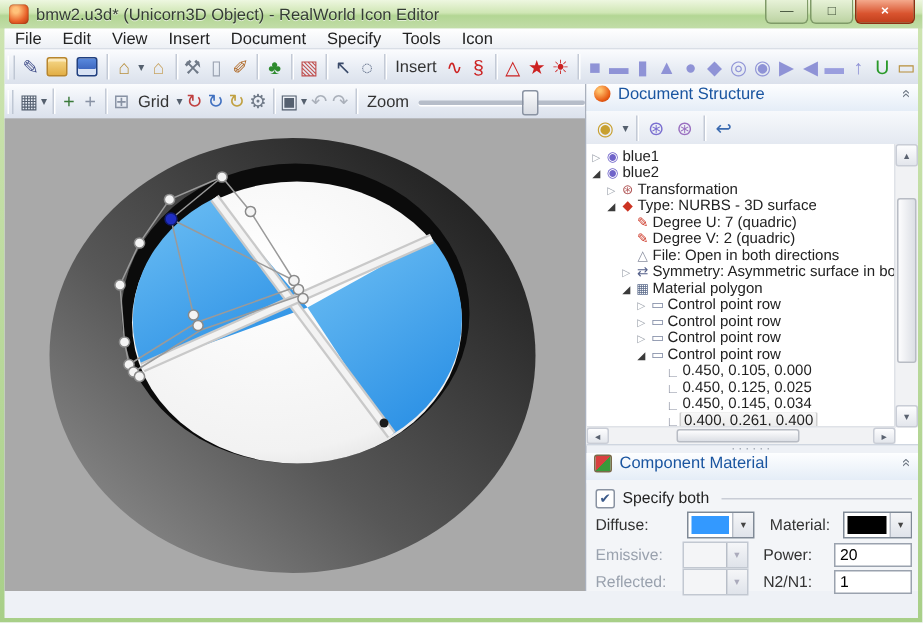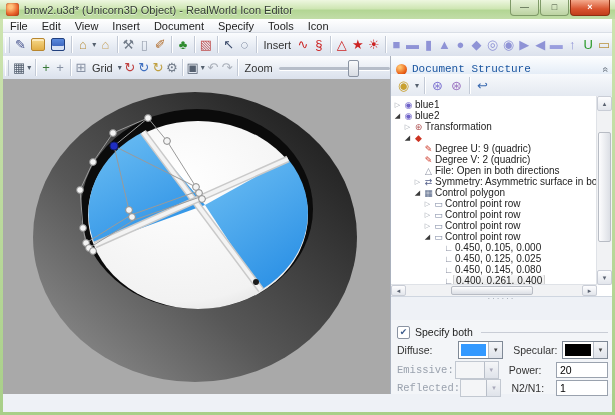--- a/index.html
+++ b/index.html
@@ -30,22 +30,22 @@
   .i-open-file{background:linear-gradient(#f6d98b,#e2ae45);border:1px solid #b8862e;box-shadow:inset 0 2px 0 #fce9b8;}
   .i-save{background:linear-gradient(#5a8ade,#2f55b0);border:1px solid #22407e;box-shadow:inset 0 -4px 0 #d8e2f4;}
   
   .slider{position:relative;width:150px;height:18px;margin-left:2px;}
   .slider .track{position:absolute;left:0;right:0;top:8px;height:3px;background:#b6bdc9;border-radius:2px;box-shadow:0 1px 0 #fff;}
   .slider .thumb{position:absolute;left:62%;top:1px;width:9px;height:15px;background:linear-gradient(#fafbfc,#d8dce3);border:1px solid #8a93a2;border-radius:2px;}
   
   .leftcol{position:absolute;left:0;top:37px;width:387px;bottom:18px;}
   .viewport{position:absolute;left:0;top:23px;right:0;bottom:0;background:#a9a9a9;}
   .dock{position:absolute;left:387px;top:37px;right:0;bottom:18px;background:#eef1f6;border-left:1px solid #aab1bd;}
-  .panelheader{position:absolute;left:0;right:0;height:18px;display:flex;align-items:flex-end;gap:5px;padding:1px 5px;
-    background:linear-gradient(#fdfeff,#e2ebf6);border-bottom:1px solid #d3dae4;color:#1a55a0;font-family:Liberation Mono, monospace;}
+  .panelheader{position:absolute;left:0;right:0;height:18px;display:flex;align-items:flex-start;gap:5px;padding:1px 5px;
+    background:linear-gradient(#fdfeff,#e2ebf6);border-bottom:1px solid #d3dae4;color:#1a55a0;}
   .ph-ds{top:0;}
   .ph-cm{top:246px;}
   .ph-chev{margin-left:auto;color:#6a7480;font-size:10px;transform:rotate(90deg);}
   .dsicon{width:11px;height:11px;border-radius:50%;background:radial-gradient(circle at 35% 30%,#ffc06a 10%,#e85c14 65%,#a83408);}
   .cmicon{width:10px;height:10px;border-radius:2px;background:linear-gradient(135deg,#d84040 0 50%,#3a9a3a 50% 100%);border:1px solid #7a6a4a;}
   .ds-toolbar{position:absolute;left:0;top:18px;right:0;height:22px;display:flex;align-items:center;background:linear-gradient(#f7f9fc,#e4e9f1);border-bottom:1px solid #cfd6e0;padding-left:3px;}
   
   .tree{position:absolute;left:0;top:40px;right:0;height:200px;background:#fff;border-bottom:1px solid #cfd6e0;overflow:hidden;}
   .trow{position:absolute;left:2px;right:16px;height:11px;display:flex;align-items:center;white-space:nowrap;overflow:hidden;font-size:10px;color:#222;}
   .trow .exp{width:9px;flex:0 0 9px;font-size:7px;text-align:center;color:#9aa0aa;}
@@ -61,21 +61,21 @@
   .hscroll .arr{position:absolute;top:0;bottom:0;width:13px;display:flex;align-items:center;justify-content:center;font-size:7px;color:#5a6270;background:linear-gradient(#fdfdfe,#e3e6ec);border:1px solid #c9cdd6;border-radius:2px;}
   .hscroll .arr.lf{left:0;} .hscroll .arr.rt{right:0;}
   .hthumb{position:absolute;left:60px;width:80px;top:1px;bottom:1px;background:linear-gradient(#fdfdfe,#dcdfe5);border:1px solid #b8bcc4;border-radius:2px;}
   .splitter{position:absolute;left:0;right:0;top:240px;height:6px;display:flex;align-items:center;justify-content:center;color:#9aa2ae;font-size:8px;letter-spacing:2px;line-height:4px;}
   
   .cmbody{position:absolute;left:0;right:0;top:264px;bottom:0;background:#f3f5f8;font-size:10.5px;}
   .cmrow{position:absolute;left:6px;right:4px;height:16px;display:flex;align-items:center;}
   .cb{width:11px;height:11px;border:1px solid #8a93a2;background:#fff;border-radius:2px;display:flex;align-items:center;justify-content:center;font-size:9px;color:#3b5a8a;margin-right:5px;}
   .hline{flex:1;height:1px;background:#c9cdd6;margin-left:8px;}
   .flabel{width:64px;color:#333;}
-  .flabel.dis{color:#9aa2ae;font-family:Liberation Mono, monospace;}
+  .flabel.dis{color:#9aa2ae;}
   .flabel2{width:52px;margin-left:10px;color:#333;}
   .combo{width:46px;height:16px;border:1px solid #7f8996;background:#fff;display:flex;}
   .combo .sw{flex:1;margin:2px;}
   .combo .car{width:13px;display:flex;align-items:center;justify-content:center;background:linear-gradient(#f5f6f8,#dfe3ea);border-left:1px solid #b8bec8;font-size:7px;color:#444;}
   .combo.disabled{border-color:#c2c8d1;background:#f4f5f7;}
   .combo.disabled .car{color:#aab;}
   .field{width:44px;height:14px;border:1px solid #9aa2ae;background:#fff;font-family:inherit;font-size:10.5px;padding:0 3px;}
   
   .statusbar{position:absolute;left:0;right:0;bottom:0;height:18px;background:linear-gradient(#f6f7f4,#e2e5dd);border-top:1px solid #c8ccc2;display:flex;align-items:center;padding:0 6px;color:#222;}
   .grip{position:absolute;right:1px;bottom:1px;width:0;height:0;border-left:10px solid transparent;border-bottom:10px solid #b4b9c2;}
@@ -263,21 +263,21 @@
             <span class="tlabel">0.300, 0.070, 0.650</span>
           </div>
           <div class="trow sel" style="top: 179px; padding-left: 40px;">
             <span class="exp"></span>
             <span class="ticon" style="color: rgb(138, 143, 160);">∟</span>
             <span class="tlabel">0.400, 0.261, 0.400</span>
           </div>
           <div class="trow" style="top: 168px; padding-left: 40px;">
             <span class="exp"></span>
             <span class="ticon" style="color: rgb(138, 143, 160);">∟</span>
-            <span class="tlabel">0.450, 0.145, 0.080</span>
+            <span class="tlabel">0.450, 0.145, 0.034</span>
           </div>
           <div class="trow" style="top: 157px; padding-left: 40px;">
             <span class="exp"></span>
             <span class="ticon" style="color: rgb(138, 143, 160);">∟</span>
             <span class="tlabel">0.450, 0.125, 0.025</span>
           </div>
           <div class="trow" style="top: 146px; padding-left: 40px;">
             <span class="exp"></span>
             <span class="ticon" style="color: rgb(138, 143, 160);">∟</span>
             <span class="tlabel">0.450, 0.105, 0.000</span>
@@ -298,45 +298,46 @@
             <span class="tlabel">Control point row</span>
           </div>
           <div class="trow" style="top: 102px; padding-left: 30px;">
             <span class="exp">▷</span>
             <span class="ticon" style="color: rgb(122, 133, 160);">▭</span>
             <span class="tlabel">Control point row</span>
           </div>
           <div class="trow" style="top: 91px; padding-left: 20px;">
             <span class="exp open">◢</span>
             <span class="ticon" style="color: rgb(90, 106, 138);">▦</span>
-            <span class="tlabel">Control polygon</span>
+            <span class="tlabel">Material polygon</span>
           </div>
           <div class="trow" style="top: 80px; padding-left: 20px;">
             <span class="exp">▷</span>
             <span class="ticon" style="color: rgb(85, 96, 138);">⇄</span>
             <span class="tlabel">Symmetry: Asymmetric surface in both directions</span>
           </div>
           <div class="trow" style="top: 69px; padding-left: 20px;">
             <span class="exp"></span>
             <span class="ticon" style="color: rgb(138, 143, 160);">△</span>
             <span class="tlabel">File: Open in both directions</span>
           </div>
           <div class="trow" style="top: 58px; padding-left: 20px;">
             <span class="exp"></span>
             <span class="ticon" style="color: rgb(204, 51, 34);">✎</span>
             <span class="tlabel">Degree V: 2 (quadric)</span>
           </div>
           <div class="trow" style="top: 47px; padding-left: 20px;">
             <span class="exp"></span>
             <span class="ticon" style="color: rgb(204, 51, 34);">✎</span>
-            <span class="tlabel">Degree U: 9 (quadric)</span>
+            <span class="tlabel">Degree U: 7 (quadric)</span>
           </div>
           <div class="trow" style="top: 36px; padding-left: 10px;">
             <span class="exp open">◢</span>
             <span class="ticon" style="color: rgb(204, 51, 34);">◆</span>
+            <span class="tlabel">Type: NURBS - 3D surface</span>
           </div>
           <div class="trow" style="top: 25px; padding-left: 10px;">
             <span class="exp">▷</span>
             <span class="ticon" style="color: rgb(176, 85, 85);">⊛</span>
             <span class="tlabel">Transformation</span>
           </div>
           <div class="trow" style="top: 14px; padding-left: 0px;">
             <span class="exp open">◢</span>
             <span class="ticon" style="color: rgb(111, 99, 201);">◉</span>
             <span class="tlabel">blue2</span>
@@ -353,36 +354,41 @@
         </div>
         <div class="hscroll">
           <div class="arr lf">◂</div>
           <div class="hthumb"></div>
           <div class="arr rt">▸</div>
         </div>
       </div>
 
       <div class="splitter">······</div>
 
+      <div class="panelheader ph-cm">
+        <div class="cmicon"></div>
+        <span>Component Material</span>
+        <span class="ph-chev">«</span>
+      </div>
 
       <div class="cmbody">
         <div class="cmrow" style="top:4px;">
           <div class="cb">
               <span>✔</span>
             </div>
           <span>Specify both</span>
           <div class="hline"></div>
         </div>
         <div class="cmrow" style="top:22px;">
           <span class="flabel">Diffuse:</span>
           <div class="combo">
             <span class="sw" style="background: rgb(51, 153, 255);"></span>
             <span class="car">▾</span>
           </div>
-          <span class="flabel2">Specular:</span>
+          <span class="flabel2">Material:</span>
           <div class="combo">
             <span class="sw" style="background: rgb(0, 0, 0);"></span>
             <span class="car">▾</span>
           </div>
         </div>
         <div class="cmrow" style="top:42px;">
           <span class="flabel dis">Emissive:</span>
           <div class="combo disabled">
             <span class="sw"></span>
             <span class="car">▾</span>

